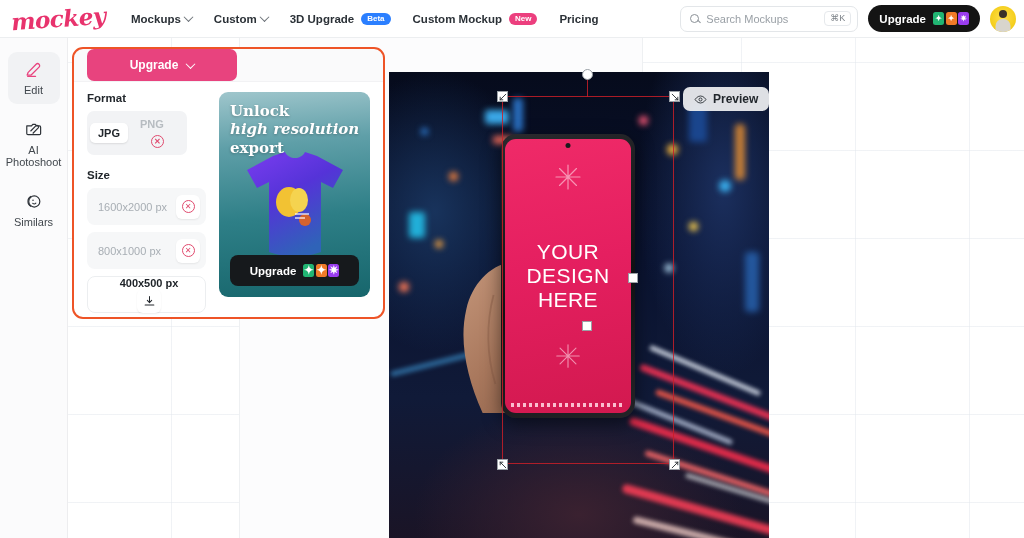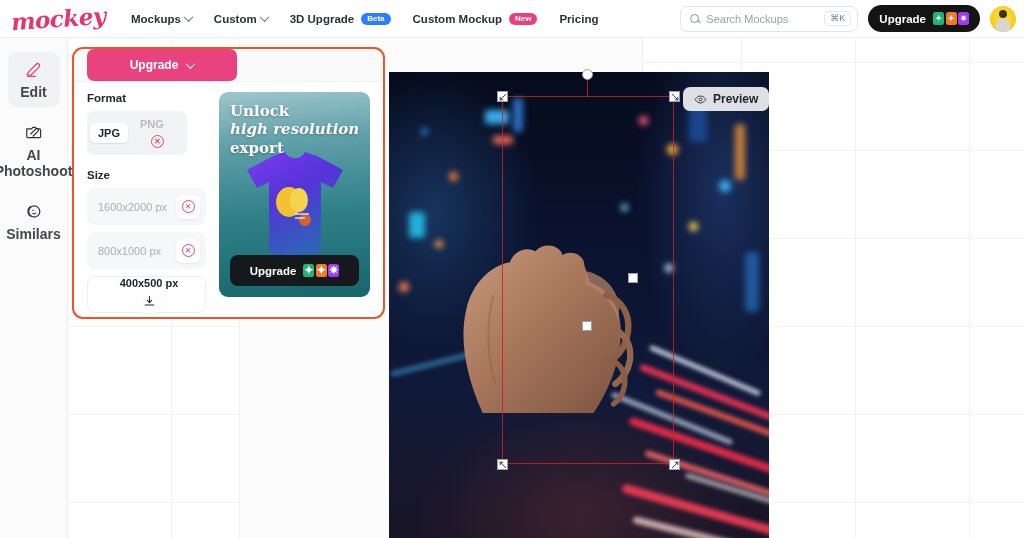--- a/index.html
+++ b/index.html
@@ -121,22 +121,22 @@
     display: flex; flex-direction: column; align-items: center; gap: 8px;
     z-index: 30;
   }
   .rail-item {
     width: 52px; border-radius: 9px;
     padding: 8px 2px 7px; cursor: pointer;
     display: flex; flex-direction: column; align-items: center; gap: 5px;
   }
   .rail-item.active { background: #f1f2f4; }
   .rail-label {
-    font-size: 14px; color: #41474d; text-align: center;
-    line-height: 1.15; font-weight: 700;
+    font-size: 11px; color: #41474d; text-align: center;
+    line-height: 1.15; font-weight: 400;
   }
   .rail-ico { width: 19px; height: 19px; display:block; }
 
   
   .panel-ann {
     position: absolute; left: 72px; top: 47px;
     width: 313px; height: 272px;
     border: 2px solid #ee5427; border-radius: 11px;
     z-index: 25; pointer-events: none;
   }
@@ -459,20 +459,43 @@
         <path d="M92 240 C74 200 66 160 74 126 C80 98 100 78 122 74 C126 62 140 56 150 62
                  C158 52 176 54 180 66 C190 60 204 66 204 78 L210 96
                  C232 104 246 128 244 156 C242 188 230 216 214 240 Z" fill="url(#skin)"></path>
         <path d="M206 84 C226 88 240 104 242 122 L242 140 C236 120 222 104 204 98 Z" fill="#b3836a" opacity=".75"></path>
         <path d="M228 110 C246 116 254 132 252 150 C250 164 244 174 236 180" fill="none" stroke="#8c6048" stroke-width="7" stroke-linecap="round"></path>
         <path d="M232 146 C250 152 256 166 254 182 C252 194 246 202 238 208" fill="none" stroke="#93664d" stroke-width="7" stroke-linecap="round"></path>
         <path d="M230 180 C246 186 250 198 248 210 C246 220 242 226 236 230" fill="none" stroke="#8a5e46" stroke-width="6" stroke-linecap="round"></path>
         <path d="M104 110 C96 140 96 176 106 208" fill="none" stroke="#8a5e46" stroke-width="2" opacity=".45"></path>
       </svg>
 
+      <div class="phone" style="left:112px; top:62px; width:134px; height:284px;">
+        <div class="phone-body"></div>
+        <div class="phone-screen">
+          <div class="notch"></div>
+          <svg class="spark" viewBox="0 0 40 40" style="top:22px; width:32px; height:32px;">
+            <g stroke="#ffd7e4" stroke-width="1.5" stroke-linecap="round">
+              <path d="M20 5v30M5 20h30M9.4 9.4l21.2 21.2M30.6 9.4L9.4 30.6"></path>
+            </g>
+          </svg>
+          <div class="screen-txt">
+            <div>YOUR</div>
+            <div>DESIGN</div>
+            <div>HERE</div>
+          </div>
+          <svg class="spark" viewBox="0 0 40 40" style="bottom:42px; width:30px; height:30px;">
+            <g stroke="#ffd7e4" stroke-width="1.5" stroke-linecap="round">
+              <path d="M20 5v30M5 20h30M9.4 9.4l21.2 21.2M30.6 9.4L9.4 30.6"></path>
+            </g>
+          </svg>
+          <div style="position:absolute;left:6px;right:6px;bottom:6px;height:4px;
+                      background:repeating-linear-gradient(to right,#ffd0dd 0 3px,transparent 3px 6px);opacity:.9;"></div>
+        </div>
+      </div>
     </div>
 
     <div class="sel-box" style="left:434px; top:58px; width:172px; height:368px;"></div>
     <div class="rot-line" style="left:519px; top:36px;"></div>
     <div class="rot-dot" style="left:514px; top:31px;"></div>
 
     <div class="hdl" style="left:429px; top:53px;">
       <svg viewBox="0 0 10 10">
           <path d="M1.5 8.5L8.5 1.5M1.5 8.5V5.2M1.5 8.5H4.8" stroke="#33383d" stroke-width="1.2" fill="none" stroke-linecap="round"></path>
         </svg>

